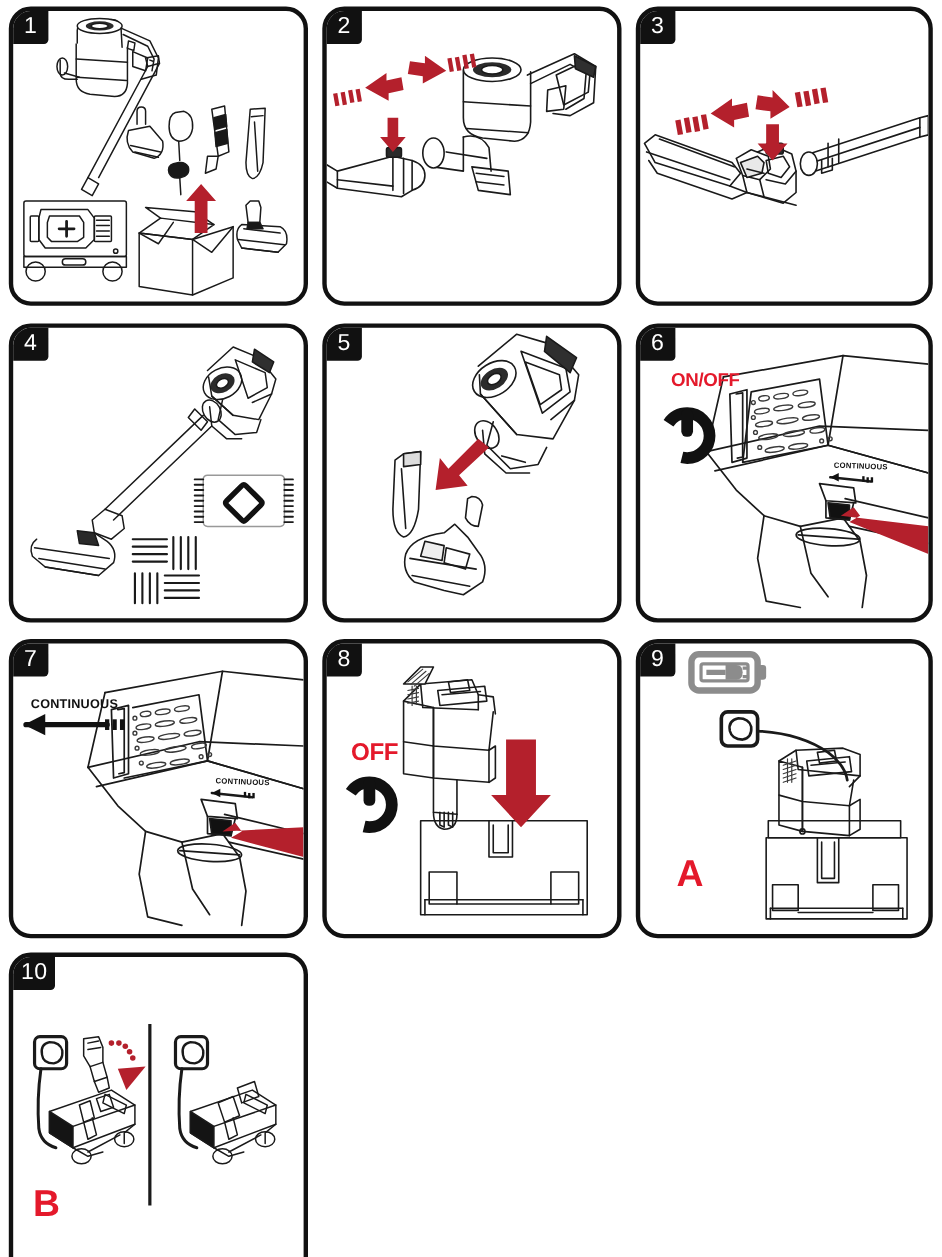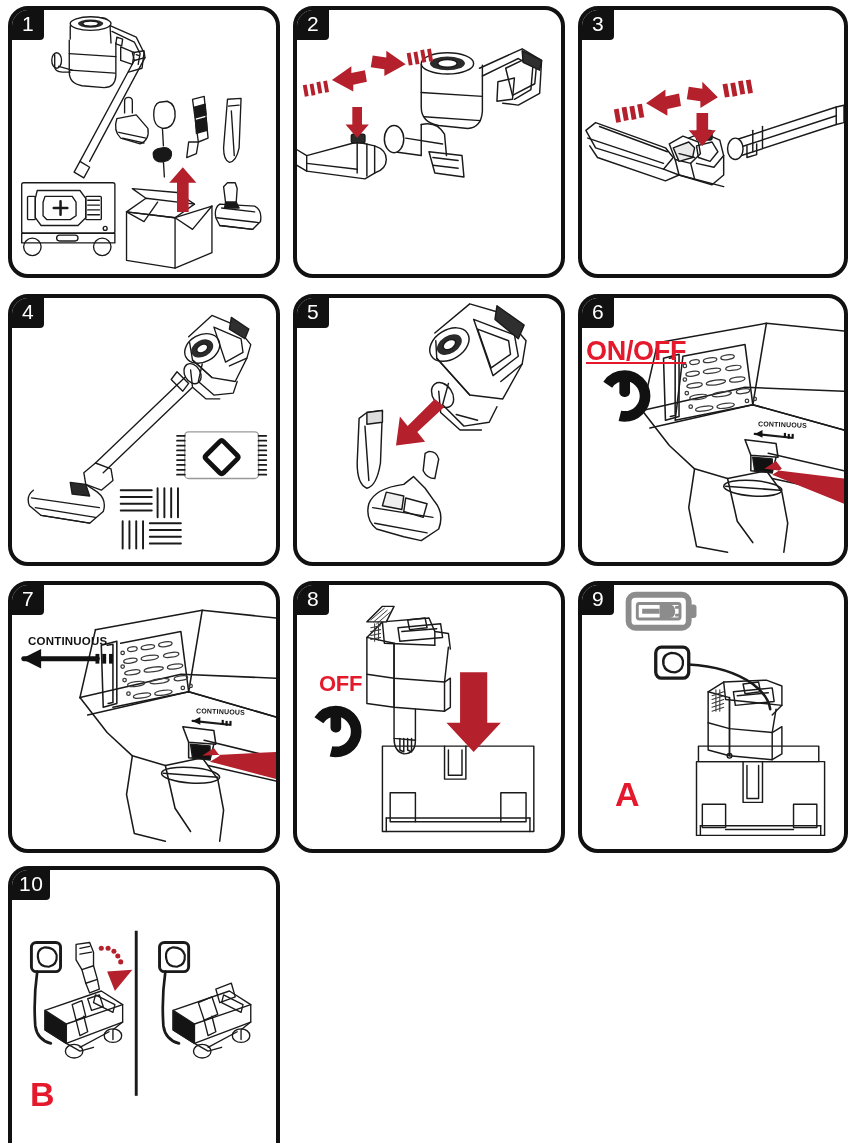--- a/index.html
+++ b/index.html
@@ -47,21 +47,21 @@
     position: absolute;
     color: #E4192B;
     font-weight: bold;
     letter-spacing: -0.3px;
   }
   .lbl-blk {
     position: absolute;
     color: #111;
     font-weight: bold;
   }
-  .onoff { font-size: 27px; left: 4px; top: 38px; text-decoration: underline; }
+  .onoff { font-size: 17px; left: 28px; top: 38px; }
   .offlbl { font-size: 22px; left: 22px; top: 86px; }
   .bigletter { font-size: 34px; font-weight: bold; color: #E4192B; }
   .cont-label {
     font-size: 11.5px;
     letter-spacing: 0.2px;
     font-weight: bold;
     color:#111;
   }
 </style>
 </head>

